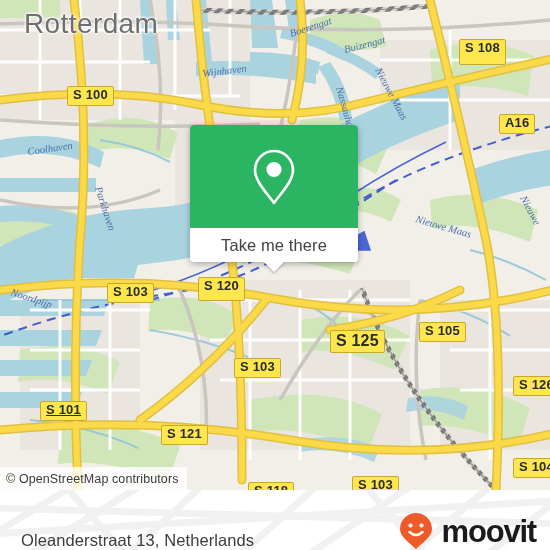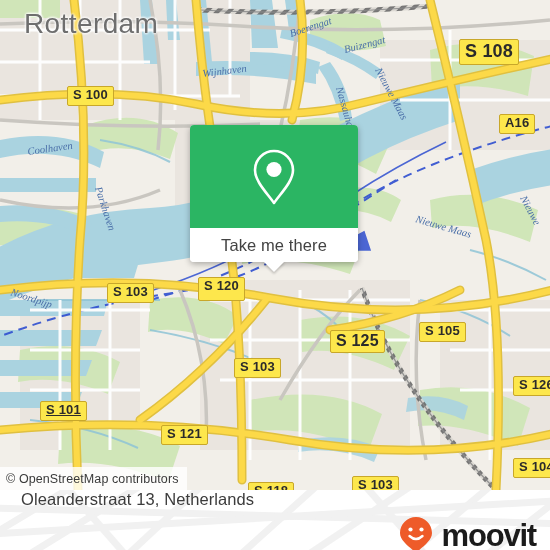--- a/index.html
+++ b/index.html
@@ -48,21 +48,21 @@
     filter:drop-shadow(0 2px 1px rgba(0,0,0,.20));
   }
 
   
   .footer{
     position:absolute;left:0;top:490px;width:550px;height:60px;
     background:#fff;overflow:hidden;
   }
   .footer-wm{position:absolute;left:0;top:0;width:550px;height:60px;opacity:1;}
   .footer-inner{
-    position:relative;height:60px;display:flex;align-items:flex-start;
+    position:relative;height:60px;display:flex;align-items:flex-end;
     justify-content:space-between;padding:0 14px 0 21px;box-sizing:border-box;
   }
   .addr{font-size:16.5px;color:#3c3c3c;letter-spacing:.1px;white-space:nowrap;}
   .brand{display:flex;align-items:center;gap:9px;margin-top:26px;}
   .brand-word{font-size:31px;color:#1b1b1b;font-weight:700;letter-spacing:-1.2px;line-height:1;}
 </style>
 </head>
 <body>
 
 <div class="screen">
@@ -266,21 +266,21 @@
         </g>
     </svg>
 
     <div style="position:absolute;left:24px;top:8px;font-size:28px;color:#6e6e6e;
                 letter-spacing:.4px;text-shadow:0 0 3px #fff,0 0 3px #fff,0 0 3px #fff;">
       <span>Rotterdam</span>
     </div>
 
     <div id="shield-layer" style="position:absolute;left:0;top:0;width:550px;height:490px;">
         <div style="position: absolute; left: 67px; top: 86px; background: rgb(253, 231, 76); border: 1.5px solid rgb(200, 167, 42); border-radius: 2px; padding: 1px 5px 2px; font-size: 13px; font-weight: 700; color: rgb(43, 43, 43); line-height: 1.15; letter-spacing: 0.2px; white-space: nowrap;"><span>S 100</span></div>
-        <div style="position: absolute; left: 459px; top: 39px; background: rgb(253, 231, 76); border: 1.5px solid rgb(200, 167, 42); border-radius: 2px; padding: 1px 5px 2px; font-size: 18px; font-weight: 700; color: rgb(43, 43, 43); line-height: 1.15; letter-spacing: 0.2px; white-space: nowrap;"><span>S 108</span></div>
+        <div style="position: absolute; left: 459px; top: 39px; background: rgb(253, 231, 76); border: 1.5px solid rgb(200, 167, 42); border-radius: 2px; padding: 1px 5px 8px; font-size: 13px; font-weight: 700; color: rgb(43, 43, 43); line-height: 1.15; letter-spacing: 0.2px; white-space: nowrap;"><span>S 108</span></div>
         <div style="position: absolute; left: 499px; top: 114px; background: rgb(253, 231, 76); border: 1.5px solid rgb(200, 167, 42); border-radius: 2px; padding: 1px 5px 2px; font-size: 13px; font-weight: 700; color: rgb(43, 43, 43); line-height: 1.15; letter-spacing: 0.2px; white-space: nowrap;"><span>A16</span></div>
         <div style="position: absolute; left: 107px; top: 283px; background: rgb(253, 231, 76); border: 1.5px solid rgb(200, 167, 42); border-radius: 2px; padding: 1px 5px 2px; font-size: 13px; font-weight: 700; color: rgb(43, 43, 43); line-height: 1.15; letter-spacing: 0.2px; white-space: nowrap;"><span>S 103</span></div>
         <div style="position: absolute; left: 198px; top: 277px; background: rgb(253, 231, 76); border: 1.5px solid rgb(200, 167, 42); border-radius: 2px; padding: 1px 5px 6px; font-size: 13px; font-weight: 700; color: rgb(43, 43, 43); line-height: 1.15; letter-spacing: 0.2px; white-space: nowrap;"><span>S 120</span></div>
         <div style="position: absolute; left: 330px; top: 330px; background: rgb(253, 231, 76); border: 1.5px solid rgb(200, 167, 42); border-radius: 2px; padding: 1px 5px 2px; font-size: 16px; font-weight: 700; color: rgb(43, 43, 43); line-height: 1.15; letter-spacing: 0.2px; white-space: nowrap;"><span>S 125</span></div>
         <div style="position: absolute; left: 419px; top: 322px; background: rgb(253, 231, 76); border: 1.5px solid rgb(200, 167, 42); border-radius: 2px; padding: 1px 5px 2px; font-size: 13px; font-weight: 700; color: rgb(43, 43, 43); line-height: 1.15; letter-spacing: 0.2px; white-space: nowrap;"><span>S 105</span></div>
         <div style="position: absolute; left: 234px; top: 358px; background: rgb(253, 231, 76); border: 1.5px solid rgb(200, 167, 42); border-radius: 2px; padding: 1px 5px 2px; font-size: 13px; font-weight: 700; color: rgb(43, 43, 43); line-height: 1.15; letter-spacing: 0.2px; white-space: nowrap;"><span>S 103</span></div>
         <div style="position: absolute; left: 513px; top: 376px; background: rgb(253, 231, 76); border: 1.5px solid rgb(200, 167, 42); border-radius: 2px; padding: 1px 5px 2px; font-size: 13px; font-weight: 700; color: rgb(43, 43, 43); line-height: 1.15; letter-spacing: 0.2px; white-space: nowrap;"><span>S 126</span></div>
         <div style="position: absolute; left: 40px; top: 401px; background: rgb(253, 231, 76); border: 1.5px solid rgb(200, 167, 42); border-radius: 2px; padding: 1px 5px 2px; font-size: 13px; font-weight: 700; color: rgb(43, 43, 43); line-height: 1.15; letter-spacing: 0.2px; white-space: nowrap; text-decoration: underline;"><span>S 101</span></div>
         <div style="position: absolute; left: 161px; top: 425px; background: rgb(253, 231, 76); border: 1.5px solid rgb(200, 167, 42); border-radius: 2px; padding: 1px 5px 2px; font-size: 13px; font-weight: 700; color: rgb(43, 43, 43); line-height: 1.15; letter-spacing: 0.2px; white-space: nowrap;"><span>S 121</span></div>
         <div style="position: absolute; left: 352px; top: 476px; background: rgb(253, 231, 76); border: 1.5px solid rgb(200, 167, 42); border-radius: 2px; padding: 1px 5px 2px; font-size: 13px; font-weight: 700; color: rgb(43, 43, 43); line-height: 1.15; letter-spacing: 0.2px; white-space: nowrap;"><span>S 103</span></div>

